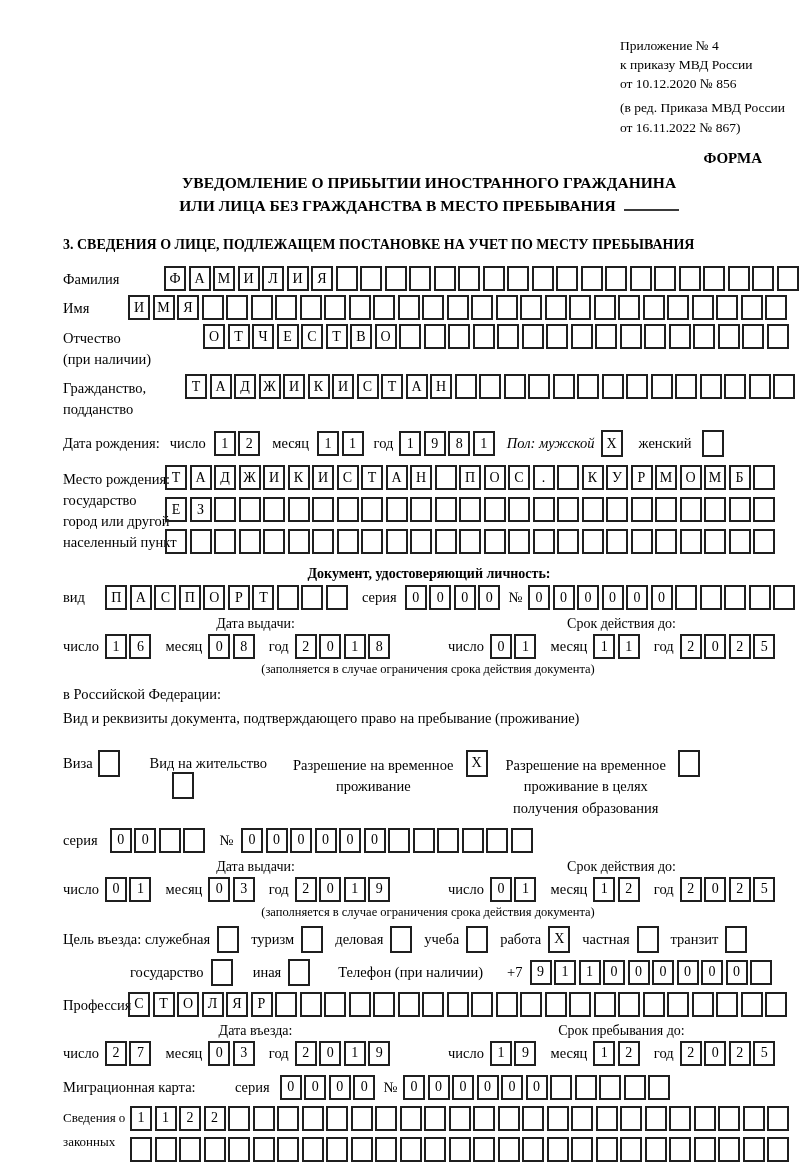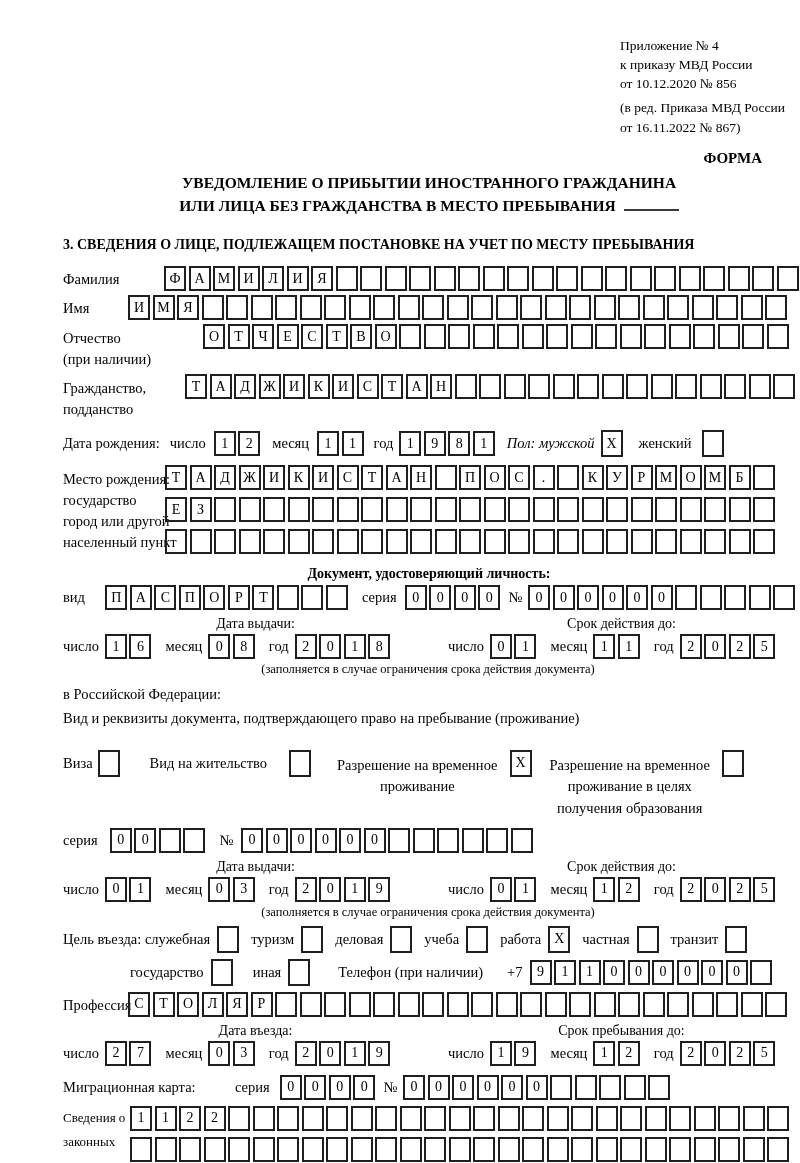--- a/index.html
+++ b/index.html
@@ -440,21 +440,21 @@
     <div>Вид и реквизиты документа, подтверждающего право на пребывание (проживание)</div>
   </div>
 
   <div class="opts">
     <div class="opt">
       <span class="olbl">Виза</span>
       <span class="cells cb" style="margin-left:5px;">
           <span class="cell"></span>
         </span>
     </div>
-    <div class="opt" style="margin-left:30px;">
+    <div class="opt" style="margin-left:30px;flex-direction:column;">
       <span class="olbl">Вид на жительство</span>
       <span class="cells cb" style="margin-left:22px;">
           <span class="cell"></span>
         </span>
     </div>
     <div class="opt" style="margin-left:26px;">
       <span class="olbl-multi">
         <div>Разрешение на временное</div>
         <div>проживание</div>
       </span>

